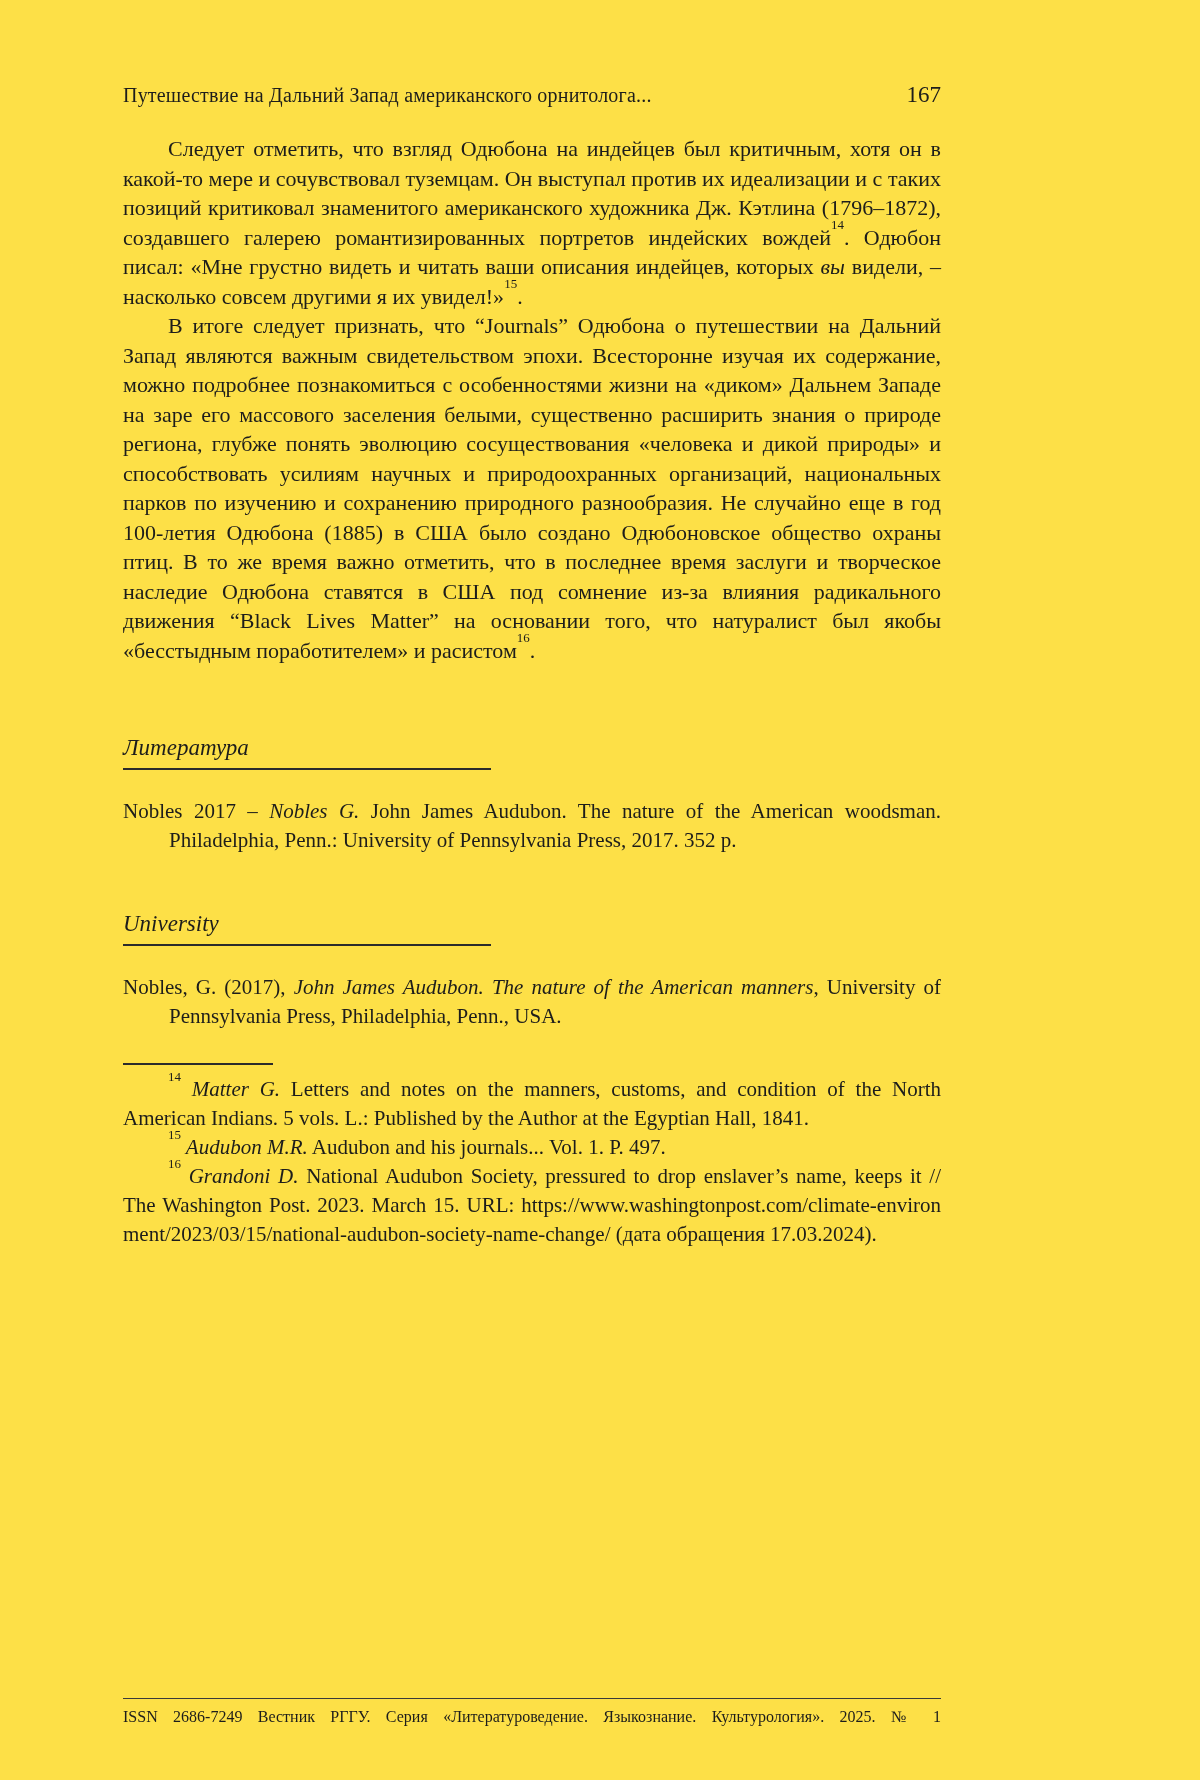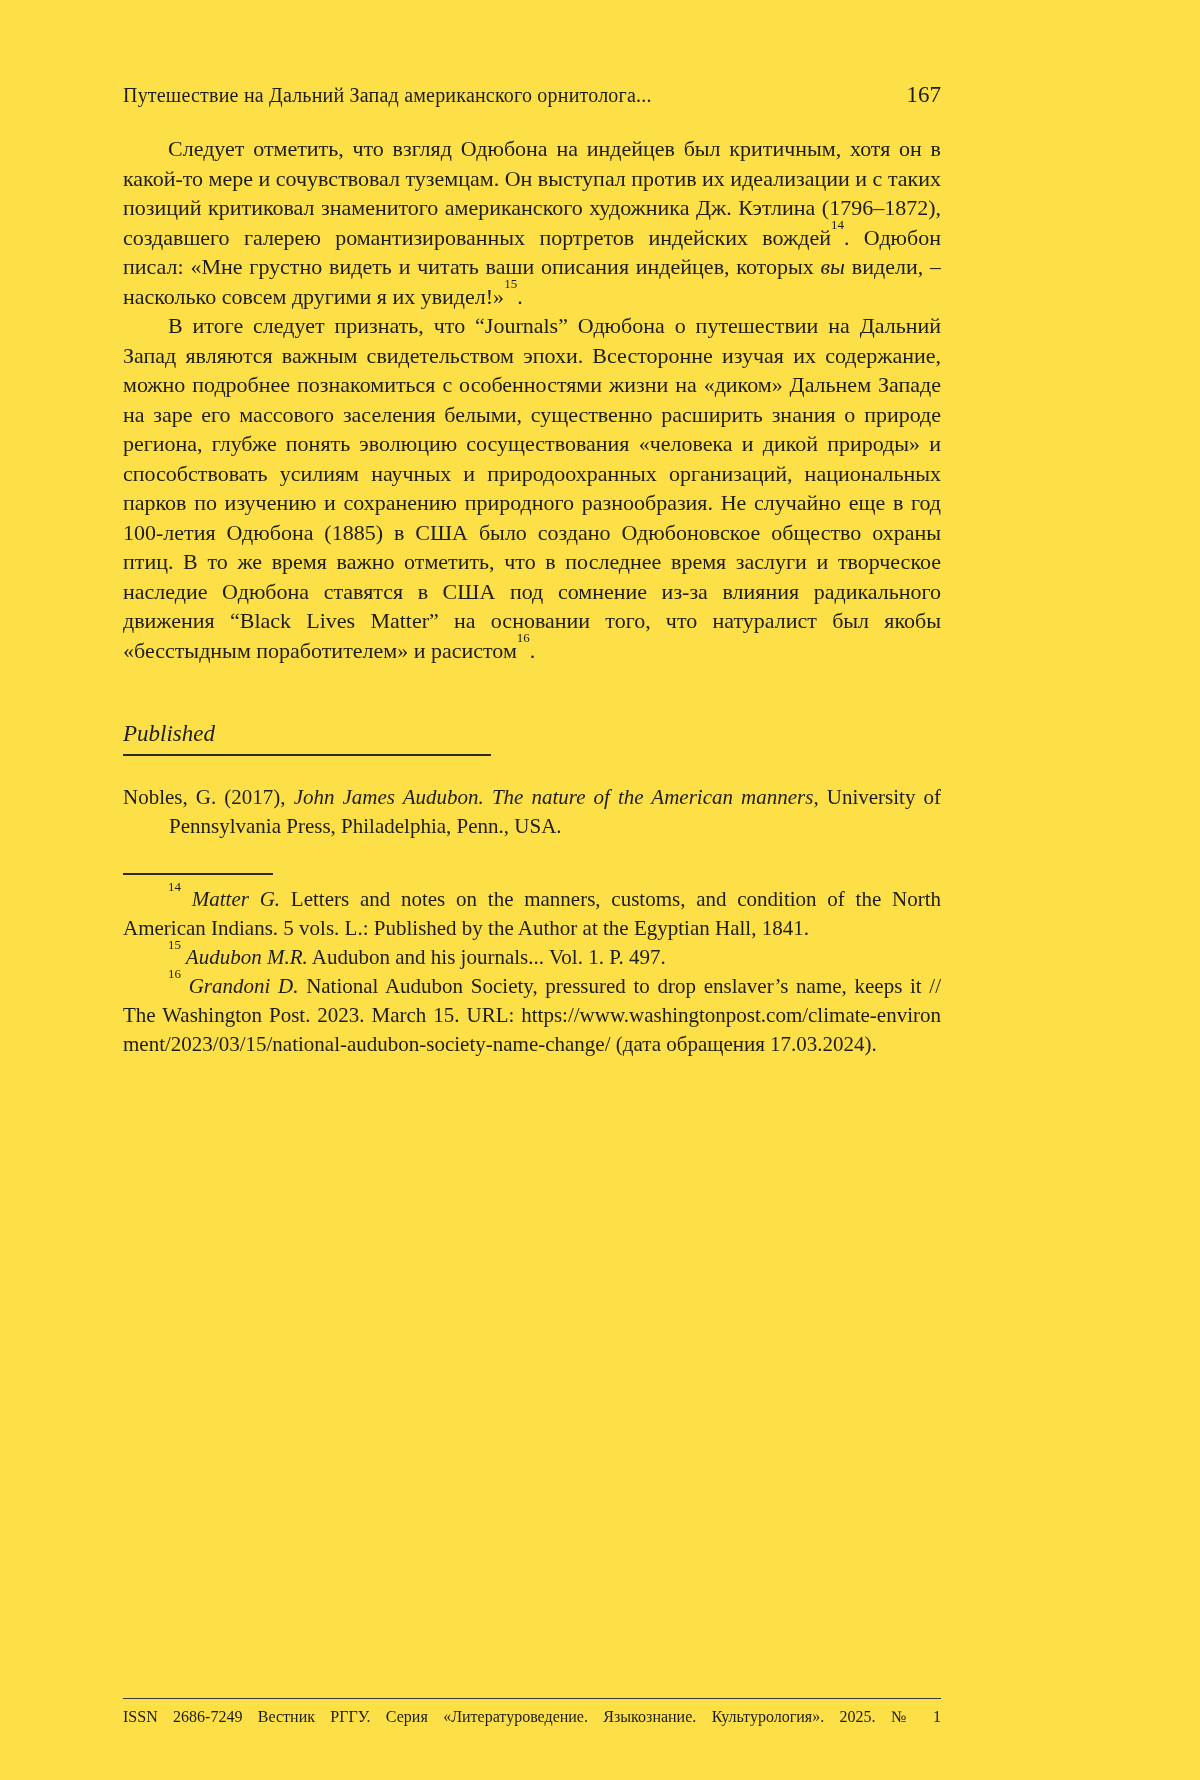--- a/index.html
+++ b/index.html
@@ -126,23 +126,28 @@
     <span class="running-title">Путешествие на Дальний Запад американского орнитолога...</span>
     <span class="page-number">167</span>
   </header>
 
   <main class="text-block">
 
     <p class="para"><span>Следует отметить, что взгляд Одюбона на индейцев был критичным, хотя он в какой-то мере и сочувствовал туземцам. Он выступал против их идеализации и с таких позиций критиковал знаменитого американского художника Дж. Кэтлина (1796–1872), создавшего галерею романтизированных портретов индейских вождей</span><sup class="fnref">14</sup><span>. Одюбон писал: «Мне грустно видеть и читать ваши описания индейцев, которых </span><em>вы</em><span> видели, – насколько совсем другими я их увидел!»</span><sup class="fnref">15</sup><span>.</span></p>
 
     <p class="para"><span>В итоге следует признать, что “Journals” Одюбона о путешествии на Дальний Запад являются важным свидетельством эпохи. Всесторонне изучая их содержание, можно подробнее познакомиться с особенностями жизни на «диком» Дальнем Западе на заре его массового заселения белыми, существенно расширить знания о природе региона, глубже понять эволюцию сосуществования «человека и дикой природы» и способствовать усилиям научных и природоохранных организаций, национальных парков по изучению и сохранению природного разнообразия. Не случайно еще в год 100-летия Одюбона (1885) в США было создано Одюбоновское общество охраны птиц. В то же время важно отметить, что в последнее время заслуги и творческое наследие Одюбона ставятся в США под сомнение из-за влияния радикального движения “Black Lives Matter” на основании того, что натуралист был якобы «бесстыдным поработителем» и расистом</span><sup class="fnref">16</sup><span>.</span></p>
 
+    <section class="biblio-section section-lit">
+      <h2 class="section-heading">Литература</h2>
+      <div class="heading-rule"></div>
+      <p class="bib-entry"><span>Nobles 2017 – </span><em>Nobles G.</em><span> John James Audubon. The nature of the American woodsman. Philadelphia, Penn.: University of Pennsylvania Press, 2017. 352 p.</span></p>
+    </section>
 
     <section class="biblio-section section-refs">
-      <h2 class="section-heading">Published</h2>
+      <h2 class="section-heading">University</h2>
       <div class="heading-rule"></div>
       <p class="bib-entry"><span>Nobles, G. (2017), </span><em>John James Audubon. The nature of the American manners</em><span>, University of Pennsylvania Press, Philadelphia, Penn., USA.</span></p>
     </section>
 
     <div class="footnote-rule"></div>
 
     <div class="footnotes">
 
       <p class="footnote"><sup class="fnref">14</sup><em> Matter G.</em><span> Letters and notes on the manners, customs, and condition of the North American Indians. 5 vols. L.: Published by the Author at the Egyptian Hall, 1841.</span></p>
 

